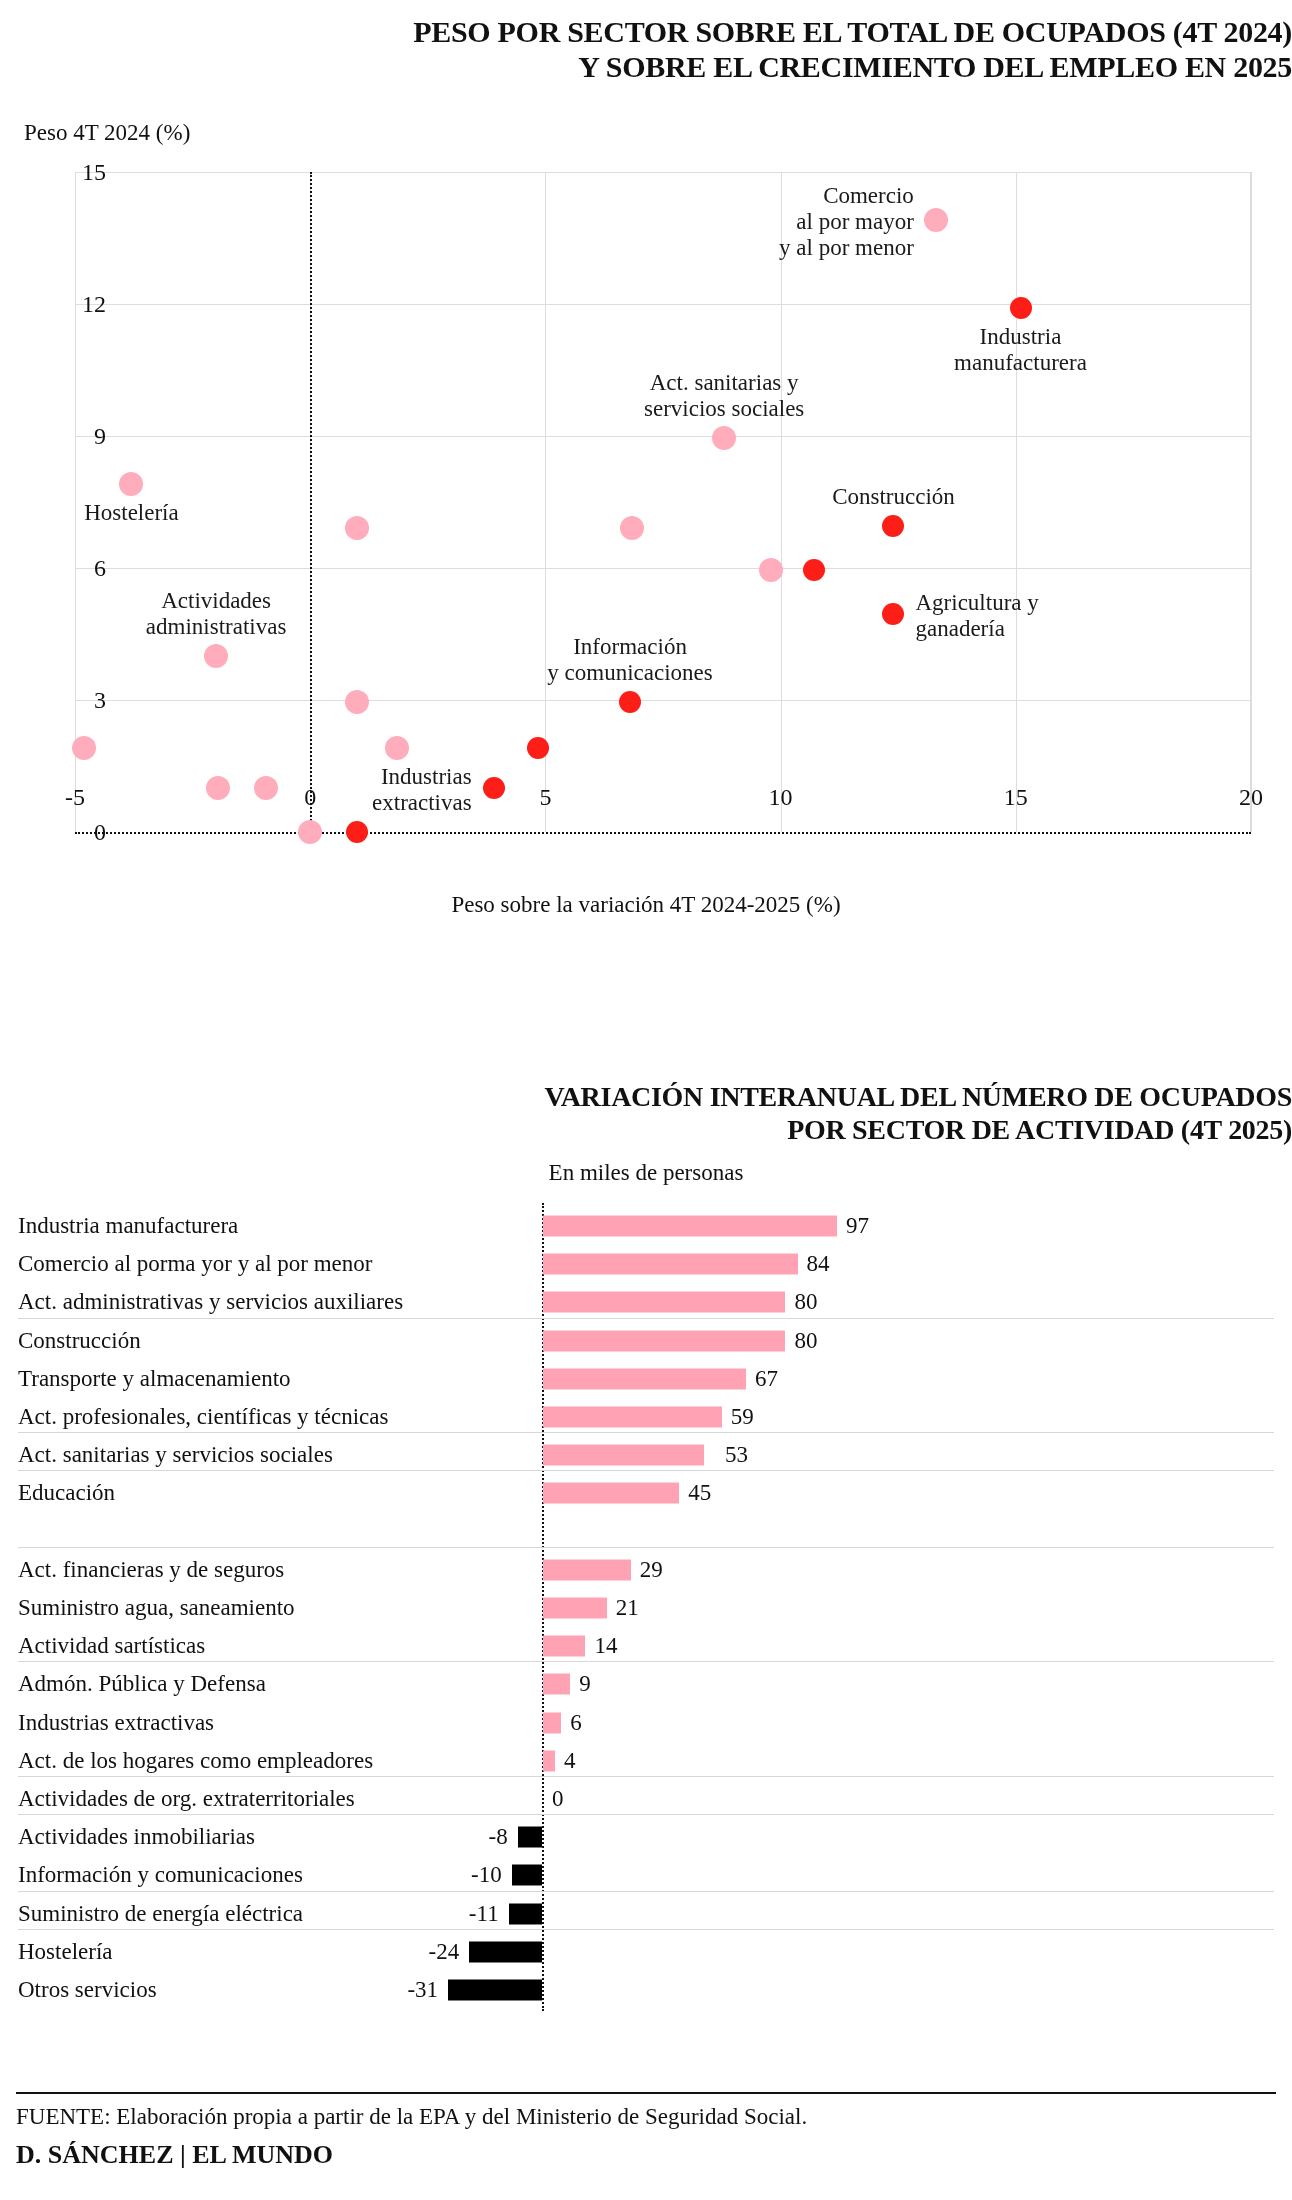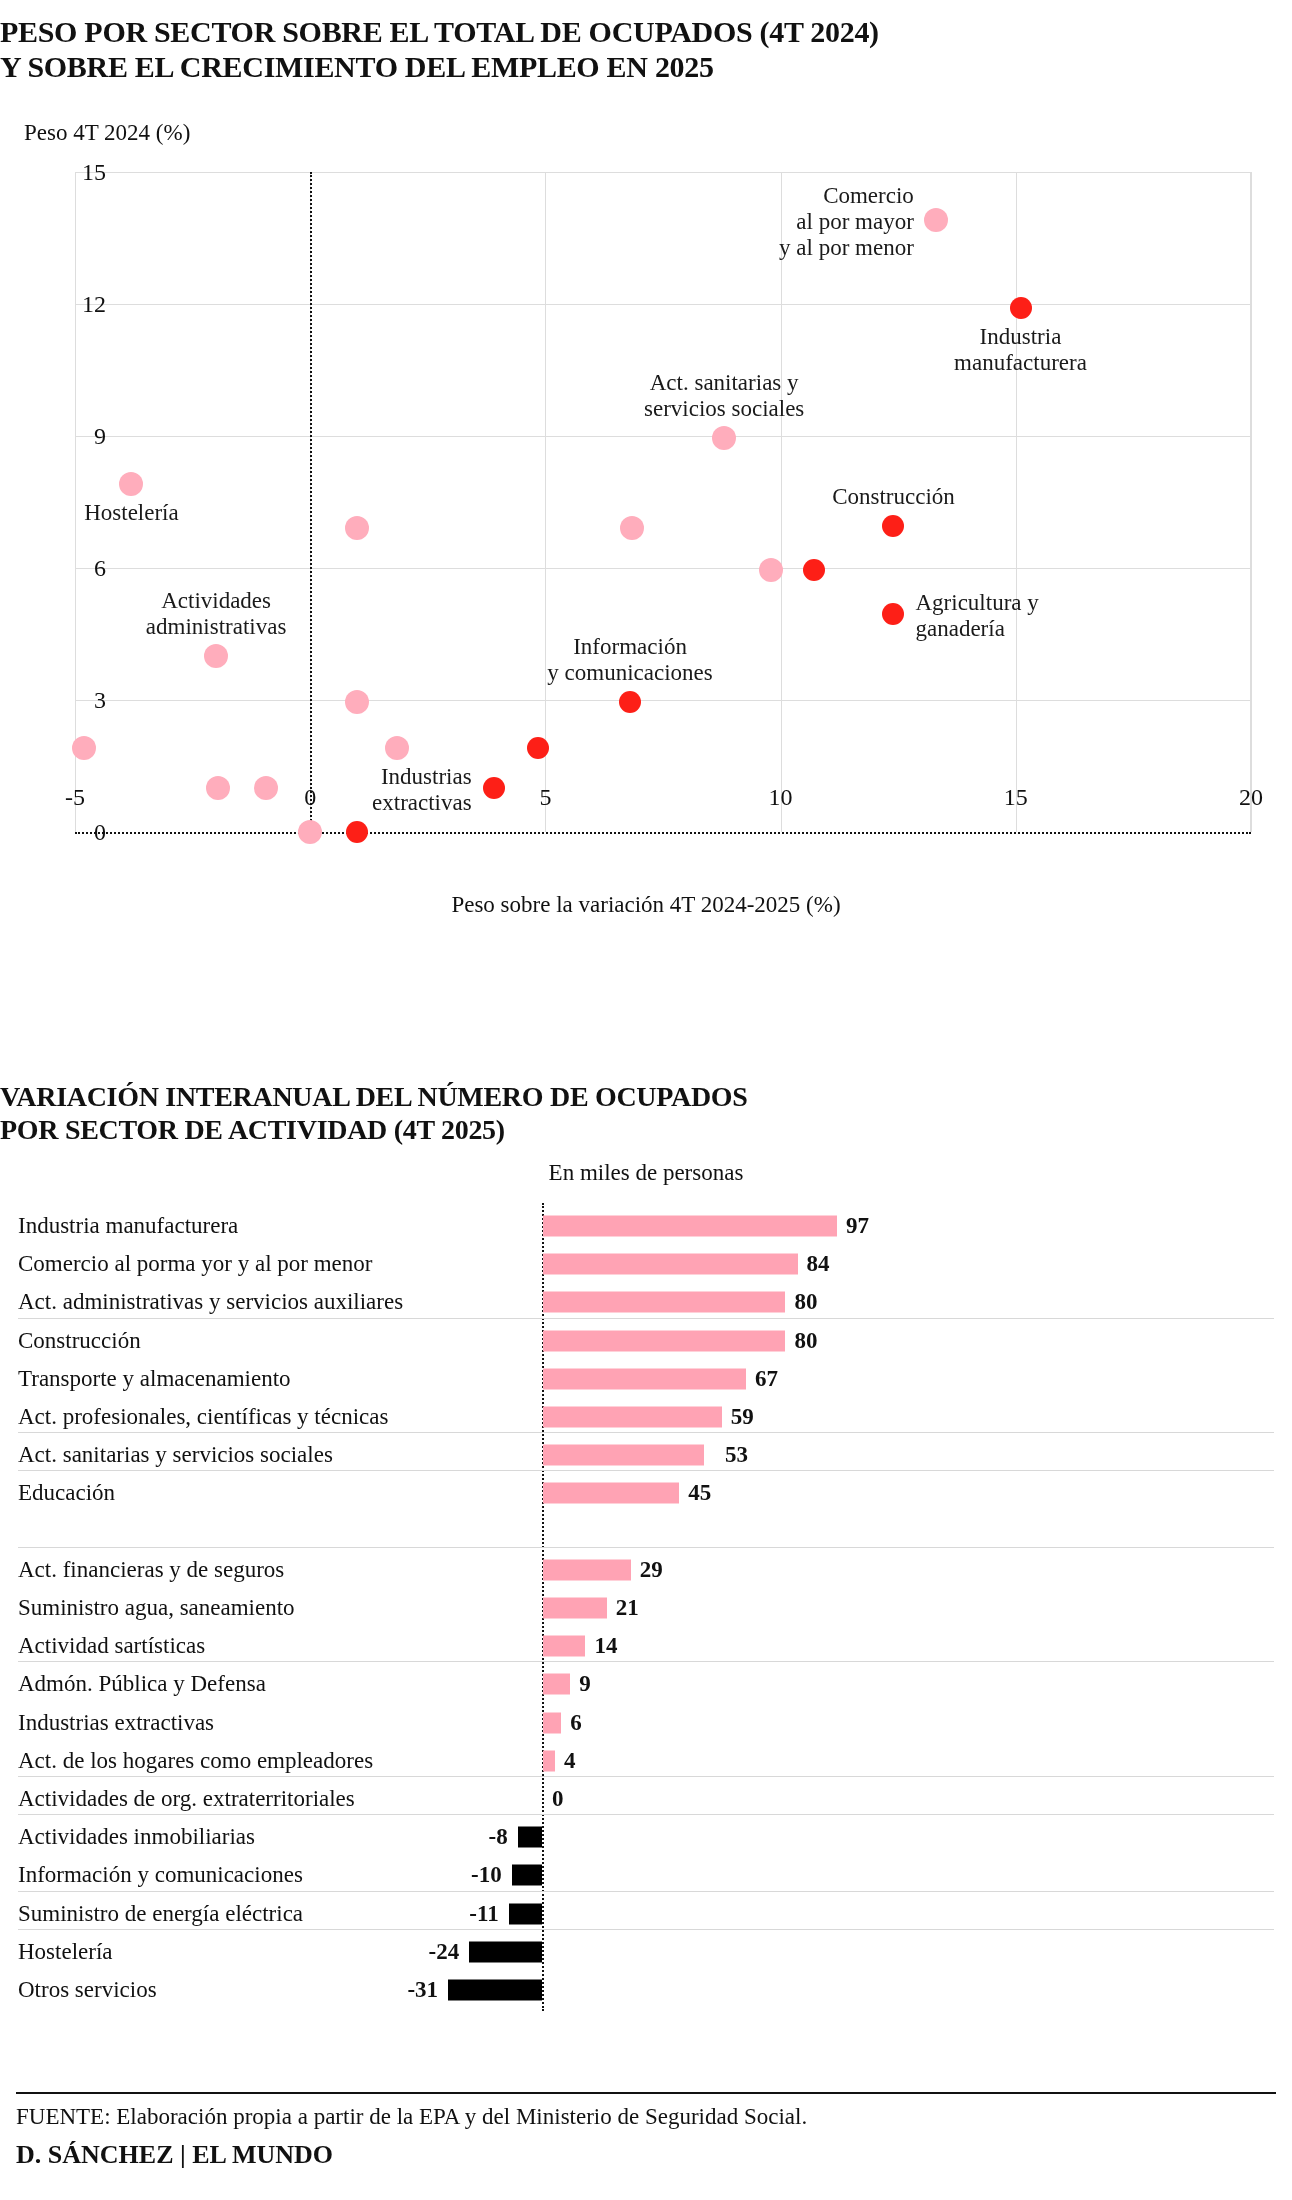--- a/index.html
+++ b/index.html
@@ -10,21 +10,21 @@
     color:#111;
     position:relative;
     overflow:hidden;
   }
   .wrap{position:relative;width:1292px;height:2200px;}
 
   
   .title-main{
     position:absolute;
     left:0; width:1292px;
-    text-align:left;
+    text-align:right;
     font-weight:bold;
     font-size:30px;
     line-height:1.18;
     letter-spacing:-0.3px;
     font-family:"Liberation Serif", serif;
   }
   #t1{top:14px;}
   #t2{top:1080px; font-size:28px;}
   .subtitle{
     position:absolute; left:0; width:1292px; text-align:center;
@@ -129,21 +129,21 @@
     transform:translateY(-50%);
     height:21px;
   }
   .bar.pos{background:#ffa3b4;}
   .bar.neg{background:#000000;}
   .barval{
     position:absolute;
     top:50%;
     transform:translateY(-50%);
     font-size:23px;
-    font-weight:bold;
+    font-weight:normal;
     white-space:nowrap;
   }
   .sep{
     position:absolute;
     left:18px; width:1256px; height:1px;
     background:#d8d8d8;
   }
   .zeroline-bars{
     position:absolute;
     top:0; height:100%;

